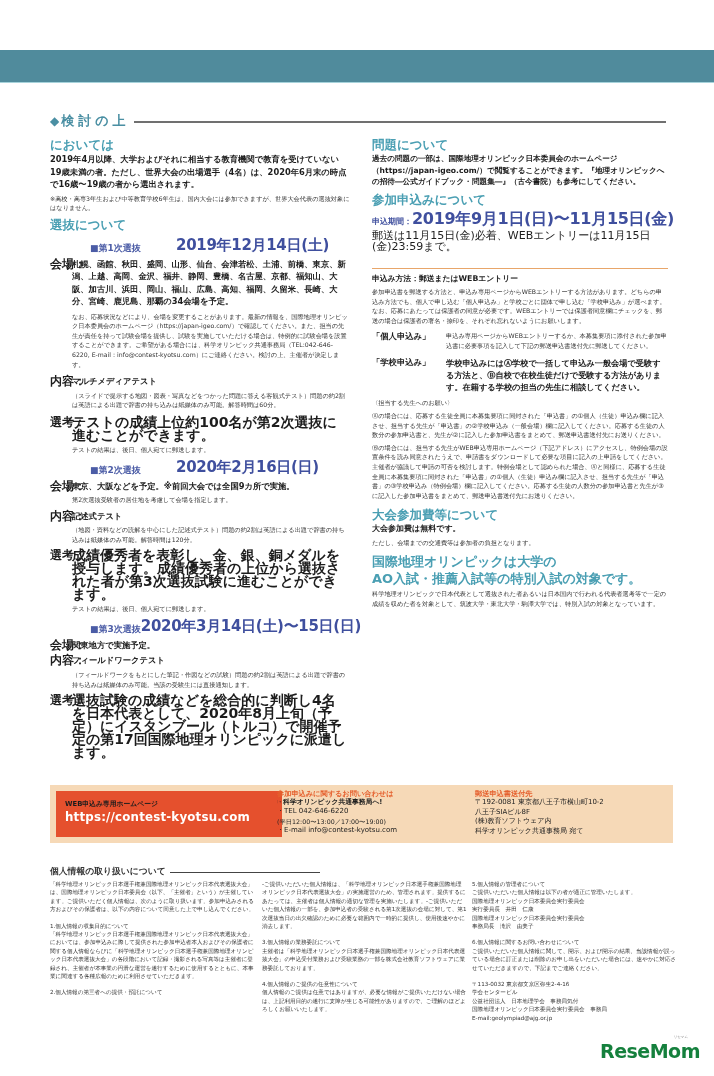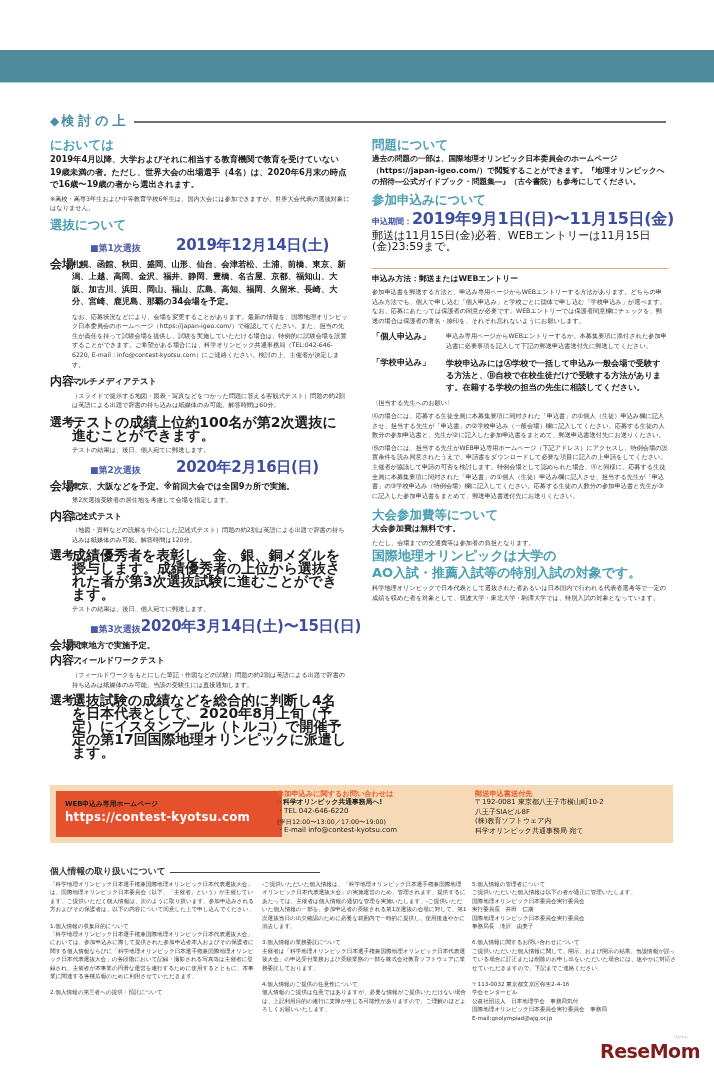--- a/index.html
+++ b/index.html
@@ -51,21 +51,21 @@
   .privacy-head .title { font-size: 8.8px; font-weight: bold; color: #333; white-space: nowrap; }
   .privacy-head .rule { flex: 1; height: 1px; background: #444; margin-left: 4px; }
   .pcol { position: absolute; top: 880px; font-size: 5.6px; line-height: 8.4px; color: #333; }
   .pcol-1 { left: 50px; width: 205px; }
   .pcol-2 { left: 262px; width: 205px; top: 880px; }
   .pcol-3 { left: 472px; width: 205px; top: 880px; }
   .pcol .block { margin-bottom: 8px; }
   .pcol .block-h { display: block; }
 
   .logo { position: absolute; left: 600px; top: 1040px; display: flex; align-items: flex-end; }
-  .logo .text { font-family: "DejaVu Sans", sans-serif; font-weight: bold; font-size: 19px; color: #7f1d1d; letter-spacing: -0.5px; }
+  .logo .text { font-family: "DejaVu Sans", sans-serif; font-weight: bold; font-size: 19px; color: #15803d; letter-spacing: -0.5px; }
   .logo .ruby { position: absolute; right: 12px; top: -5px; font-size: 3.5px; color: #8a8a8a; }
 </style>
 </head>
 <body>
 
 <div class="banner"></div>
 
 <div class="page-header">
   <span class="diamond">◆</span>
   <span class="title">検討の上</span>
@@ -160,21 +160,21 @@
     <span class="val p-bold" style="font-size:8.2px;line-height:12.3px">学校申込みにはⒶ学校で一括して申込み一般会場で受験する方法と、Ⓑ自校で在校生徒だけで受験する方法があります。在籍する学校の担当の先生に相談してください。</span>
   </div>
   <div class="p-note" style="margin-top:5px">〈担当する先生へのお願い〉</div>
   <div class="p-note" style="margin-top:3px">Ⓐの場合には、応募する生徒全員に本募集要項に同封された「申込書」の①個人（生徒）申込み欄に記入させ、担当する先生が「申込書」の②学校申込み（一般会場）欄に記入してください。応募する生徒の人数分の参加申込書と、先生が②に記入した参加申込書をまとめて、郵送申込書送付先にお送りください。</div>
   <div class="p-note" style="margin-top:3px">Ⓑの場合には、担当する先生がWEB申込専用ホームページ（下記アドレス）にアクセスし、特例会場の設置条件を読み同意されたうえで、申請書をダウンロードして必要な項目に記入の上申請をしてください。主催者が協議して申請の可否を検討します。特例会場として認められた場合、Ⓐと同様に、応募する生徒全員に本募集要項に同封された「申込書」の①個人（生徒）申込み欄に記入させ、担当する先生が「申込書」の③学校申込み（特例会場）欄に記入してください。応募する生徒の人数分の参加申込書と先生が③に記入した参加申込書をまとめて、郵送申込書送付先にお送りください。</div>
 
   <div class="h-teal" style="margin-top:6px">大会参加費等について</div>
   <div class="p-bold" style="font-size:8px">大会参加費は無料です。</div>
   <div class="p-note" style="margin-top:2px">ただし、会場までの交通費等は参加者の負担となります。</div>
 
-  <div class="h-teal-lg" style="">国際地理オリンピックは大学の</div>
+  <div class="h-teal-lg" style="margin-top:6px">国際地理オリンピックは大学の</div>
   <div class="h-teal-lg">AO入試・推薦入試等の特別入試の対象です。</div>
   <div class="p-note" style="margin-top:2px">科学地理オリンピックで日本代表として選抜された者あるいは日本国内で行われる代表者選考等で一定の成績を収めた者を対象として、筑波大学・東北大学・駒澤大学では、特別入試の対象となっています。</div>
 </div>
 
 <div class="contact-box">
   <div class="web-box">
     <div class="lbl">WEB申込み専用ホームページ</div>
     <div class="url">https://contest-kyotsu.com</div>
   </div>
   <div class="inq">

